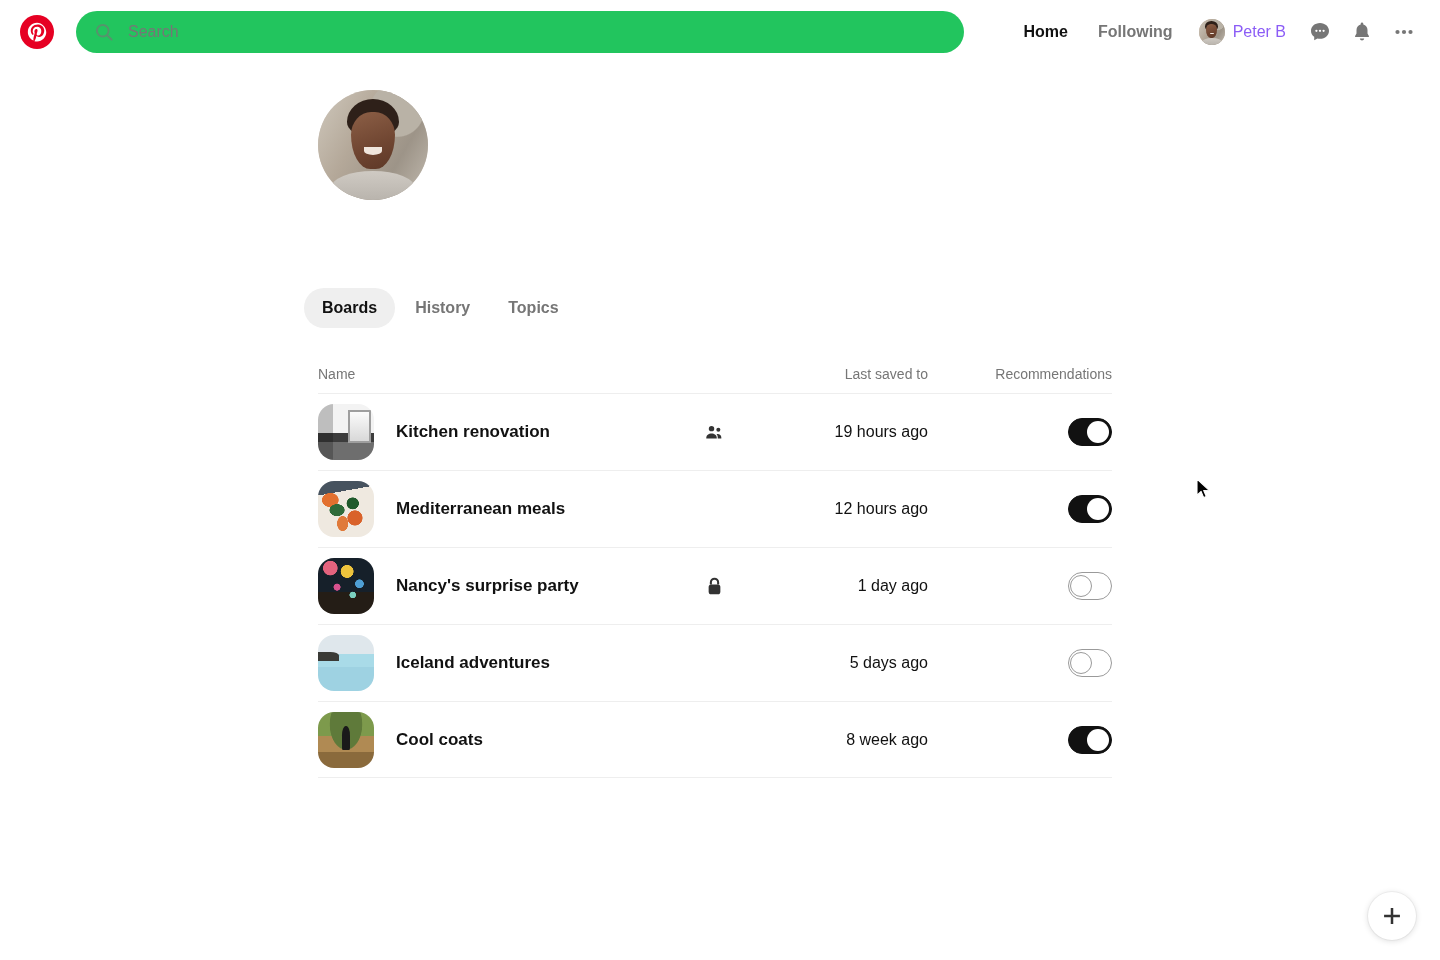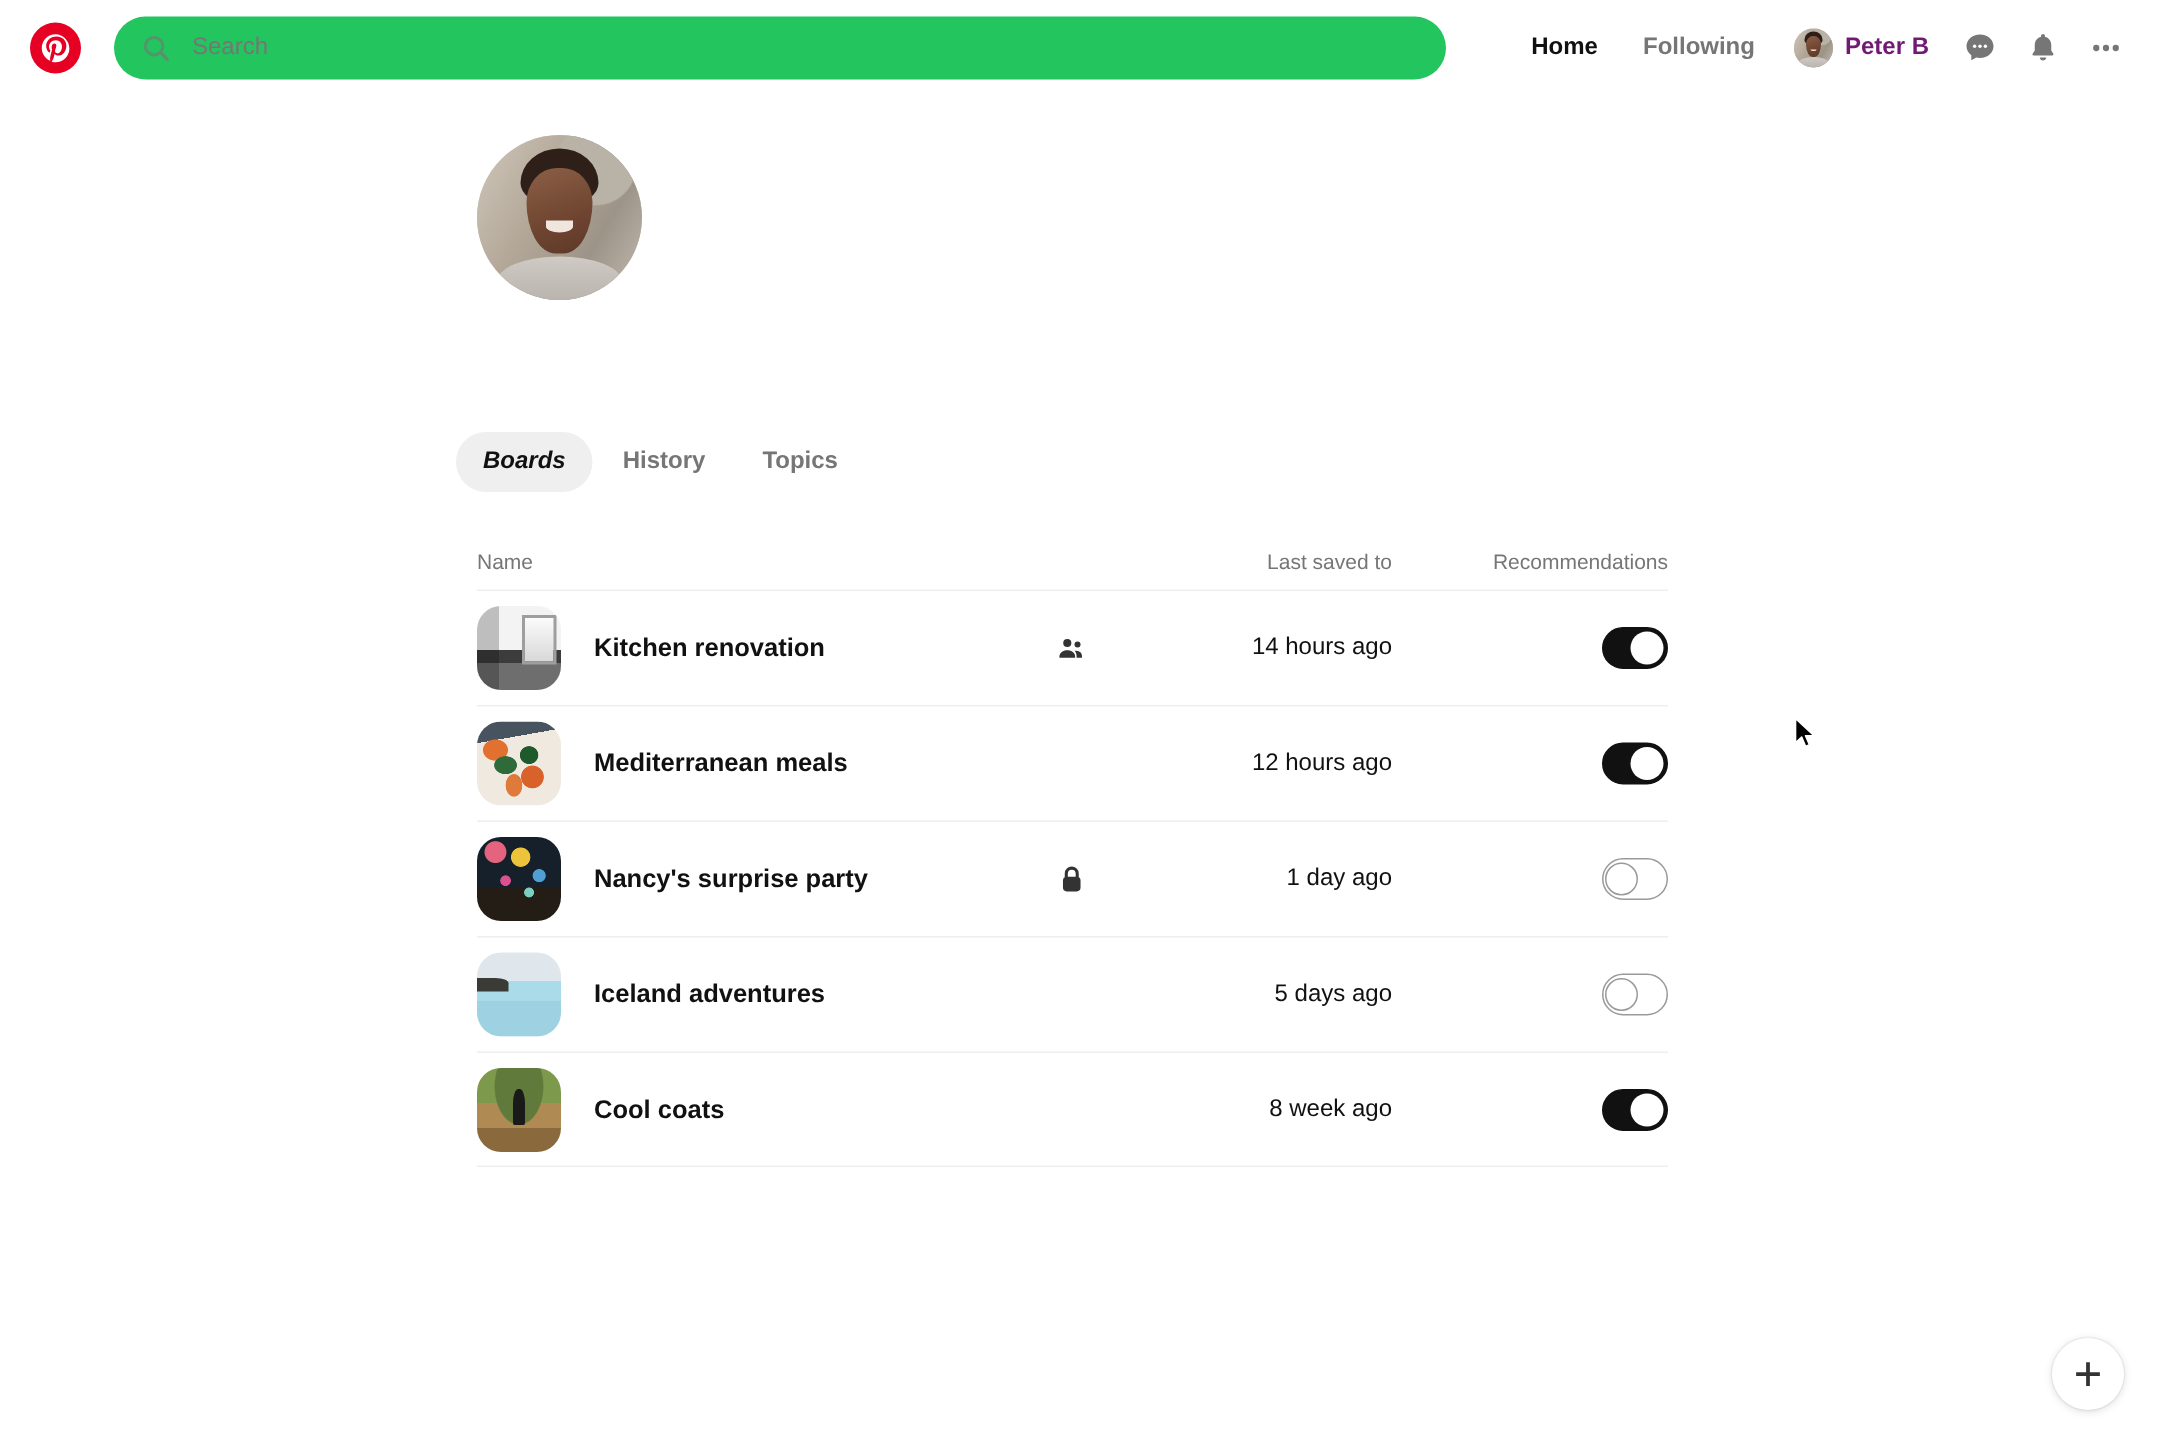--- a/index.html
+++ b/index.html
@@ -86,21 +86,21 @@
 
   .nav-user {
     display: flex;
     align-items: center;
     gap: 8px;
     padding: 6px 12px 6px 10px;
     border-radius: 22px;
     cursor: pointer;
     white-space: nowrap;
   }
-  .nav-user .uname { font-size: 16px; font-weight: bold; color: #701a75; }
+  .nav-user .uname { font-size: 16px; font-weight: normal; color: #8b5cf6; }
 
   .avatar-sm {
     width: 26px; height: 26px;
     border-radius: 50%;
     overflow: hidden;
     flex: 0 0 auto;
     position: relative;
     background: #c8b7a8;
   }
   .icon-btn {
@@ -186,21 +186,21 @@
   }
   .tab {
     font-size: 16px;
     font-weight: bold;
     color: #767676;
     padding: 11px 18px;
     border-radius: 22px;
     cursor: pointer;
     white-space: nowrap;
   }
-  .tab.active { background: #efefef; color: #111111; font-style: italic; }
+  .tab.active { background: #efefef; color: #111111; }
 
   
   .tbl {
     position: absolute;
     left: 318px;
     top: 302px;
     width: 794px;
   }
 
   .tbl-head {
@@ -453,21 +453,21 @@
         <div class="board-title">Kitchen renovation</div>
       </div>
       <div class="row-badge">
         <svg width="21" height="21" viewBox="0 0 24 24">
           <circle cx="8.6" cy="7.6" r="3.1" fill="#333333"></circle>
           <circle cx="16.4" cy="8.8" r="2.3" fill="#333333"></circle>
           <path fill="#333333" d="M2.6 18.2c0-3.2 2.7-5 6-5s6 1.8 6 5v.6H2.6z"></path>
           <path fill="#333333" d="M15.4 13.6c2.6.15 4.4 1.6 4.4 4v1.2h-4.1v-1.1c0-1.6-.5-3-1.4-4 .35-.07.72-.1 1.1-.1z"></path>
         </svg>
       </div>
-      <div class="row-saved">14 hours ago</div>
+      <div class="row-saved">19 hours ago</div>
       <div class="row-recs">
         <div class="switch on">
             <span class="knob"></span>
           </div>
       </div>
     </div>
 
     <div class="row">
       <div class="row-name">
         <div class="thumb art-meals"></div>

